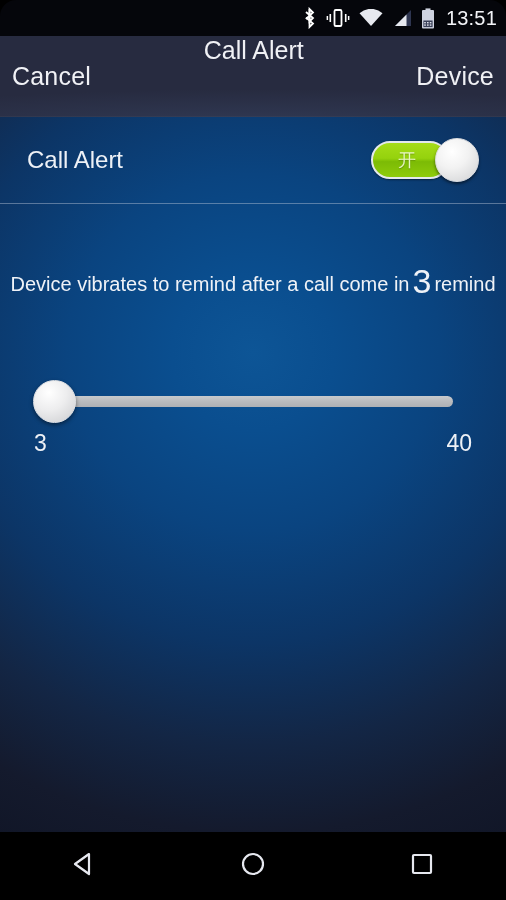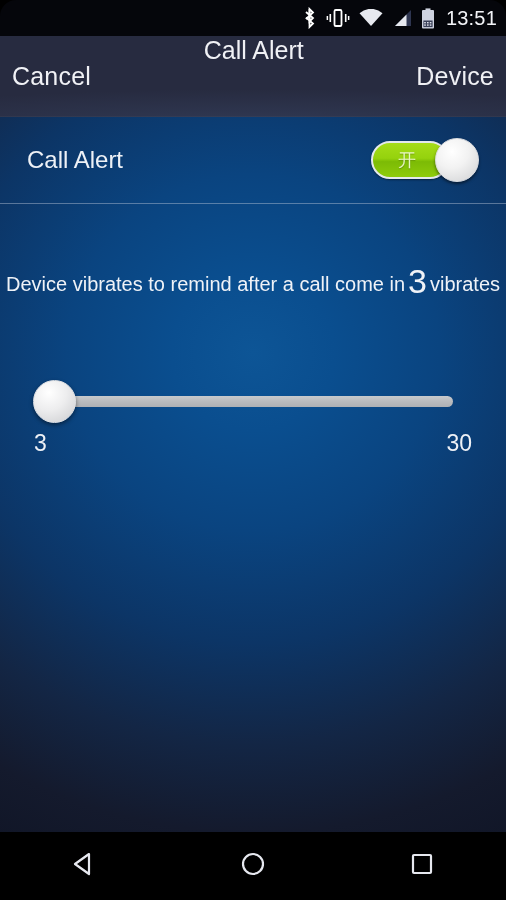--- a/index.html
+++ b/index.html
@@ -196,28 +196,28 @@
         <div class="pill">
           <span>开</span>
         </div>
         <div class="knob"></div>
       </div>
     </div>
 
     <div class="divider"></div>
 
     <div class="desc">
-      <span>Device vibrates to remind after a call come in</span><span class="big">3</span><span>vibrates</span>
+      <span>Device vibrates to remind after a call come in</span><span class="big">3</span><span>remind</span>
     </div>
 
     <div class="slider-wrap">
       <div class="track"></div>
       <div class="thumb"></div>
       <div class="slider-min">3</div>
-      <div class="slider-max">30</div>
+      <div class="slider-max">40</div>
     </div>
 
   </div>
 
   <div class="navbar">
     <div class="navbtn">
       <span>
         <svg width="30" height="30" viewBox="0 0 30 30">
           <path d="M20 5 L6 15 L20 25 Z" fill="none" stroke="#e6e8ef" stroke-width="2.2" stroke-linejoin="round"></path>
         </svg>

